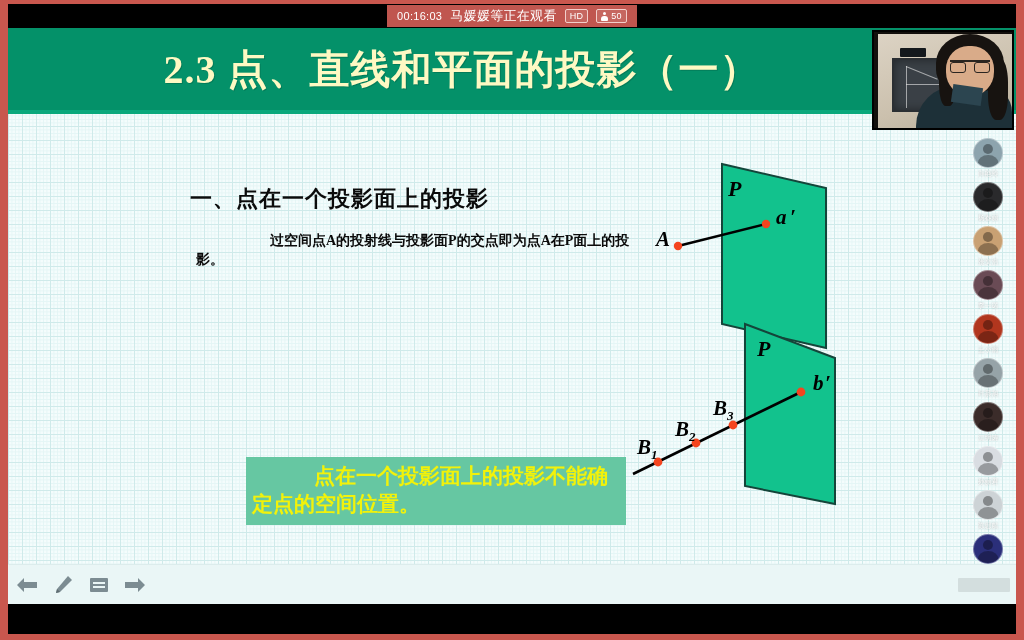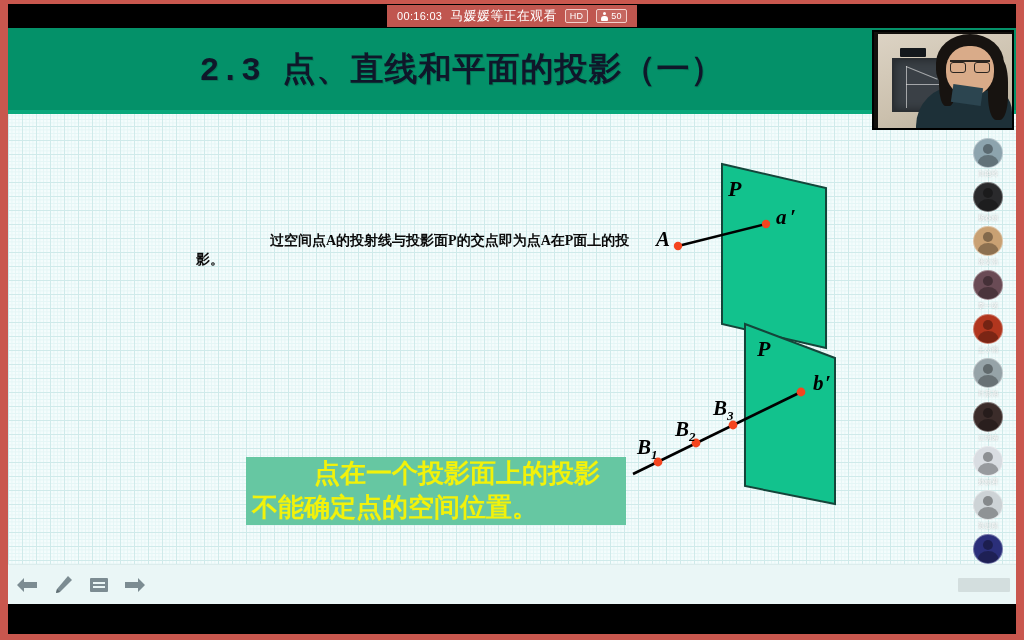--- a/index.html
+++ b/index.html
@@ -69,24 +69,24 @@
     background-size: 14px 14px, 14px 14px, 3.5px 3.5px, 3.5px 3.5px;
   }
 
   
   .title-band {
     position: absolute; left: 0; top: 0; width: 100%; height: 82px;
     background: #049169;
     display: flex; align-items: center; justify-content: center;
   }
   .title-text {
-    color: #0f172a;
-    font-family: Liberation Mono, monospace;
+    color: #fef9c3;
+    font-family: Liberation Serif, serif;
     font-weight: bold;
-    font-size: 33px;
+    font-size: 40px;
     letter-spacing: 1px;
     text-shadow: 1px 1px 0 rgba(0,0,0,.15);
     padding-right: 100px;
   }
   .title-underline {
     position: absolute; left: 0; top: 82px; width: 100%; height: 4px;
     background: #0aa87c;
   }
 
   
@@ -172,21 +172,21 @@
     text-indent: 74px;
   }
 
   .callout {
     position: absolute; left: 238px; top: 343px; width: 380px; height: 68px;
     background: #66c7a2;
     display: flex; align-items: center;
   }
   .callout-text {
     font-family: "Liberation Serif", serif;
-    font-weight: bold; font-size: 26px; line-height: 1.32;
+    font-weight: bold; font-size: 21px; line-height: 1.32;
     color: #f2f20a;
     text-indent: 62px;
     padding: 0 6px;
   }
 
   
   .diagram { position: absolute; }
   .diagram svg { display: block; overflow: visible; }
   .plane-label {
     font-family: "Liberation Serif", serif;
@@ -301,20 +301,21 @@
         <div class="teacher-hair3"></div>
         <div class="teacher-hair"></div>
         <div class="teacher-face"></div>
         <div class="glasses"></div>
         <div class="collar"></div>
       </div>
     </div>
 
     <div class="content">
 
+      <div class="heading">一、点在一个投影面上的投影</div>
       <div class="para">过空间点A的投射线与投影面P的交点即为点A在P面上的投影。</div>
 
       <div class="callout">
         <div class="callout-text">点在一个投影面上的投影不能确定点的空间位置。</div>
       </div>
 
       <div class="diagram" style="left:630px; top:40px;">
         <svg width="250" height="200" viewBox="0 0 250 200">
           <polygon points="84,10 188,34 188,194 84,170" fill="#12c28d" stroke="#14453a" stroke-width="2"></polygon>
           <text class="plane-label" x="90" y="42">P</text>

